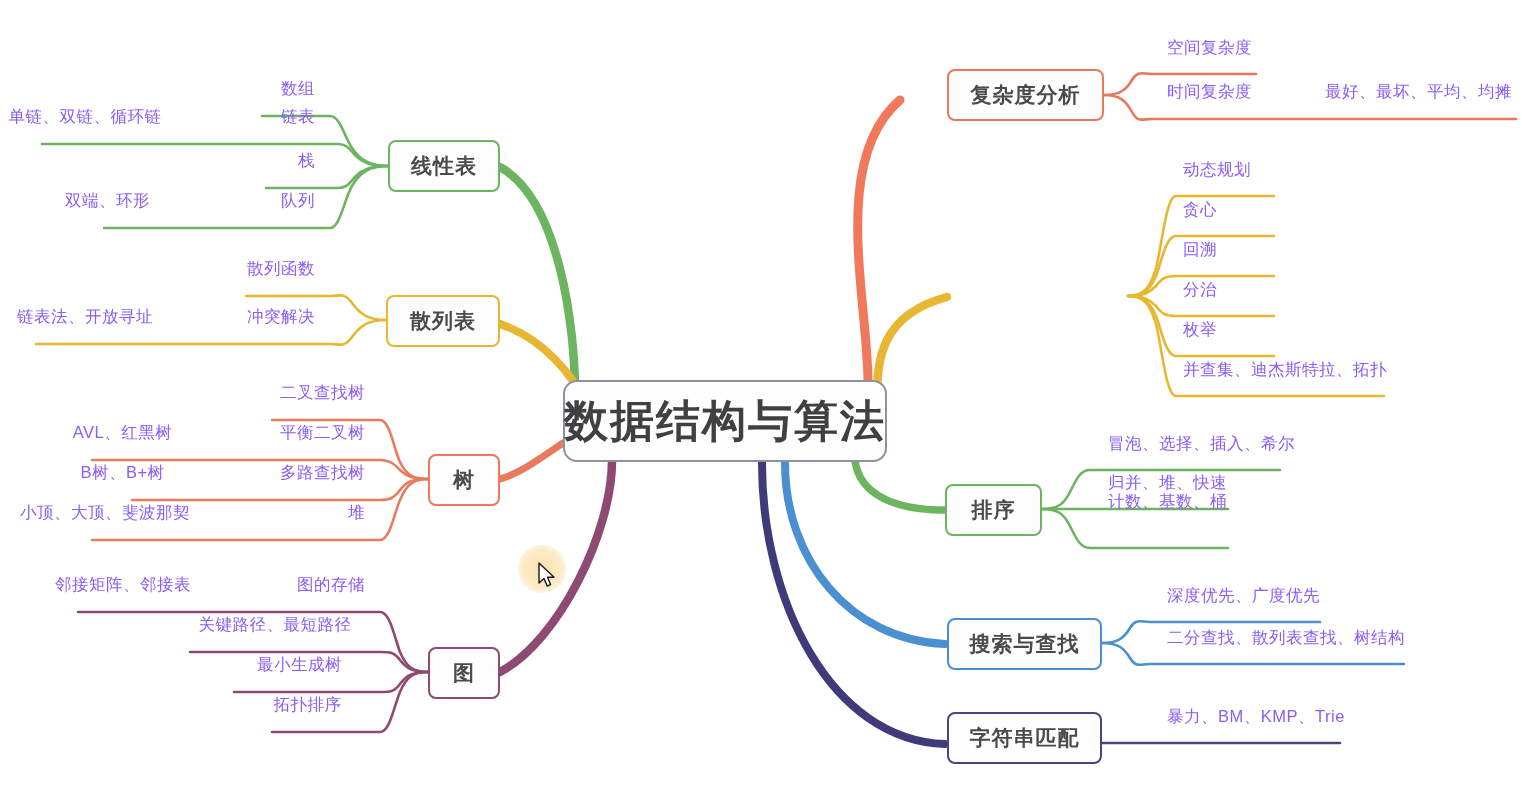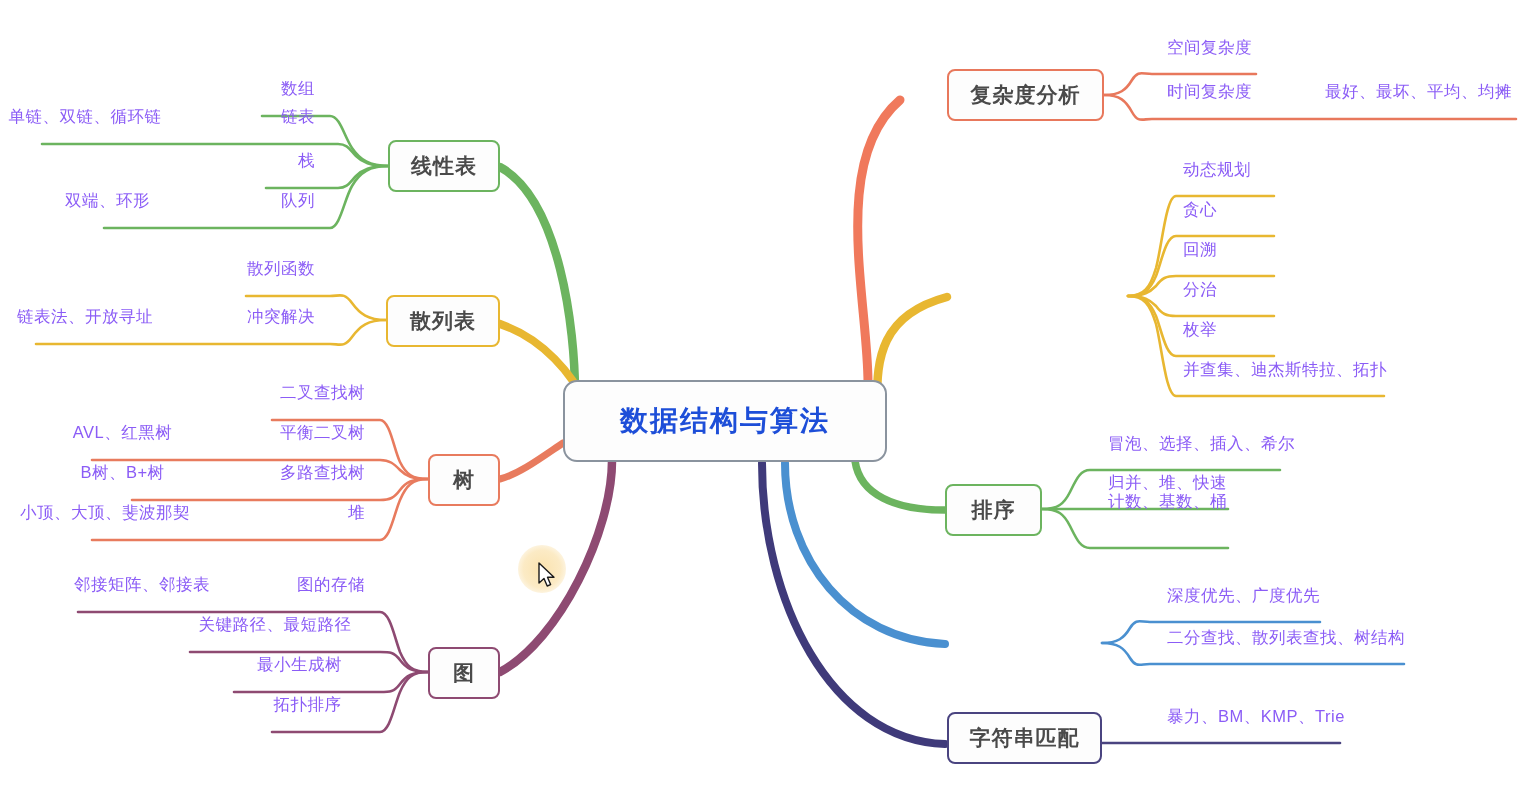--- a/index.html
+++ b/index.html
@@ -27,21 +27,21 @@
     letter-spacing:1px;
   }
 
   
   #root-node{
     left:563px;top:380px;width:324px;height:82px;
     border:2.5px solid #8a939e;
     border-radius:14px;
     background:#fdfdfd;
   }
-  #root-node .lbl{font-size:28px;color:#1d4ed8;letter-spacing:2px;}
+  #root-node .lbl{font-size:44px;color:#404040;letter-spacing:2px;}
 
   
   .l1{border-width:2.5px;border-style:solid;height:52px;}
   .l1 .lbl{font-size:21px;}
 
   
   .leaf{
     position:absolute;
     font-size:16.5px;
     color:#8b5cf6;
@@ -144,20 +144,23 @@
 
   <div class="node l1" style="left:947px;top:69px;width:157px;border-color:#e8785c;">
     <span class="lbl">复杂度分析</span>
   </div>
 
 
   <div class="node l1" style="left:945px;top:484px;width:97px;border-color:#6cb45f;">
     <span class="lbl">排序</span>
   </div>
 
+  <div class="node l1" style="left:947px;top:618px;width:155px;border-color:#4a90d0;">
+    <span class="lbl">搜索与查找</span>
+  </div>
 
   <div class="node l1" style="left:947px;top:712px;width:155px;border-color:#4a4480;">
     <span class="lbl">字符串匹配</span>
   </div>
 
   <div class="leaf l" style="left:180px;top:78px;width:135px;">数组</div>
 
   <div class="leaf l" style="left:180px;top:106px;width:135px;font-family:Liberation Mono, monospace;">链表</div>
   <div class="leaf l" style="left:0px;top:106px;width:170px;text-align:center;">单链、双链、循环链</div>
 
@@ -176,21 +179,21 @@
   <div class="leaf l" style="left:200px;top:422px;width:165px;">平衡二叉树</div>
   <div class="leaf l" style="left:55px;top:422px;width:135px;text-align:center;">AVL、红黑树</div>
 
   <div class="leaf l" style="left:200px;top:462px;width:165px;">多路查找树</div>
   <div class="leaf l" style="left:55px;top:462px;width:135px;text-align:center;">B树、B+树</div>
 
   <div class="leaf l" style="left:200px;top:502px;width:165px;">堆</div>
   <div class="leaf l" style="left:20px;top:502px;width:170px;text-align:center;">小顶、大顶、斐波那契</div>
 
   <div class="leaf l" style="left:215px;top:574px;width:150px;">图的存储</div>
-  <div class="leaf l" style="left:55px;top:574px;width:155px;text-align:right;">邻接矩阵、邻接表</div>
+  <div class="leaf l" style="left:55px;top:574px;width:155px;text-align:left;">邻接矩阵、邻接表</div>
 
   <div class="leaf l" style="left:185px;top:614px;width:180px;text-align:center;">关键路径、最短路径</div>
 
   <div class="leaf l" style="left:232px;top:654px;width:135px;text-align:center;">最小生成树</div>
 
   <div class="leaf l" style="left:250px;top:694px;width:115px;text-align:center;">拓扑排序</div>
 
   <div class="leaf r" style="left:1167px;top:37px;">空间复杂度</div>
 
   <div class="leaf r" style="left:1167px;top:81px;">时间复杂度</div>

